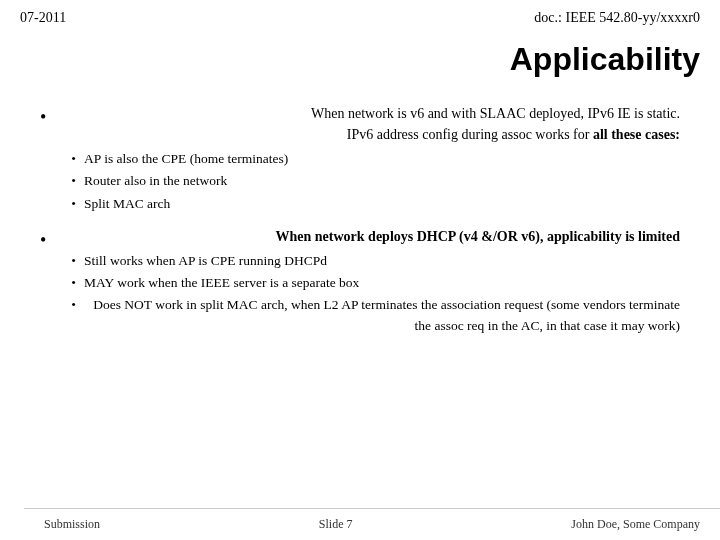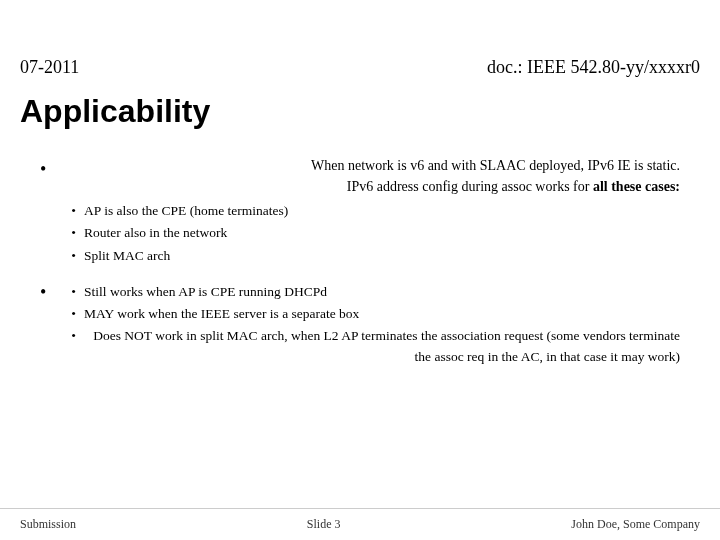--- a/index.html
+++ b/index.html
@@ -23,26 +23,25 @@
       position: relative;
       padding: 0;
       display: flex;
       flex-direction: column;
     }
 
     .header {
       display: flex;
       justify-content: space-between;
       padding: 10px 20px 5px 20px;
-      font-size: 18px;
-      margin-top: 47px;
+      font-size: 14px;
     }
 
     .title-section {
-      text-align: left;
+      text-align: right;
       padding: 10px 20px 20px 20px;
     }
 
     .slide-title {
       font-size: 32px;
       font-weight: bold;
       font-family: Arial, sans-serif;
     }
 
     .content-area {
@@ -98,20 +97,21 @@
     }
 
     .footer {
       display: flex;
       justify-content: space-between;
       align-items: center;
       padding: 8px 20px;
       border-top: 1px solid #cccccc;
       font-size: 12px;
       color: #333;
+      margin-left: 24px;
     }
 
     .footer-center {
       text-align: center;
     }
   </style>
 </head>
 <body>
 
 <div class="slide">
@@ -147,20 +147,23 @@
             <span class="sub-bullet-dot">•</span>
             <span>Split MAC arch</span>
           </div>
         </div>
       </div>
     </div>
 
     <div class="bullet-item">
       <span class="bullet-dot">•</span>
       <div class="bullet-content">
+        <div class="bullet-text">
+          <strong>When network deploys DHCP (v4 &amp;/OR v6), applicability is limited</strong>
+        </div>
         <div class="sub-bullets">
           <div class="sub-bullet">
             <span class="sub-bullet-dot">•</span>
             <span>Still works when AP is CPE running DHCPd</span>
           </div>
           <div class="sub-bullet">
             <span class="sub-bullet-dot">•</span>
             <span>MAY work when the IEEE server is a separate box</span>
           </div>
           <div class="sub-bullet">
@@ -168,17 +171,17 @@
             <span>Does NOT work in split MAC arch, when L2 AP terminates the association request (some vendors terminate the assoc req in the AC, in that case it may work)</span>
           </div>
         </div>
       </div>
     </div>
 
   </div>
 
   <div class="footer">
     <span>Submission</span>
-    <span class="footer-center">Slide 3</span>
+    <span class="footer-center">Slide 7</span>
     <span>John Doe, Some Company</span>
   </div>
 
 </div>
 
 </body></html>

